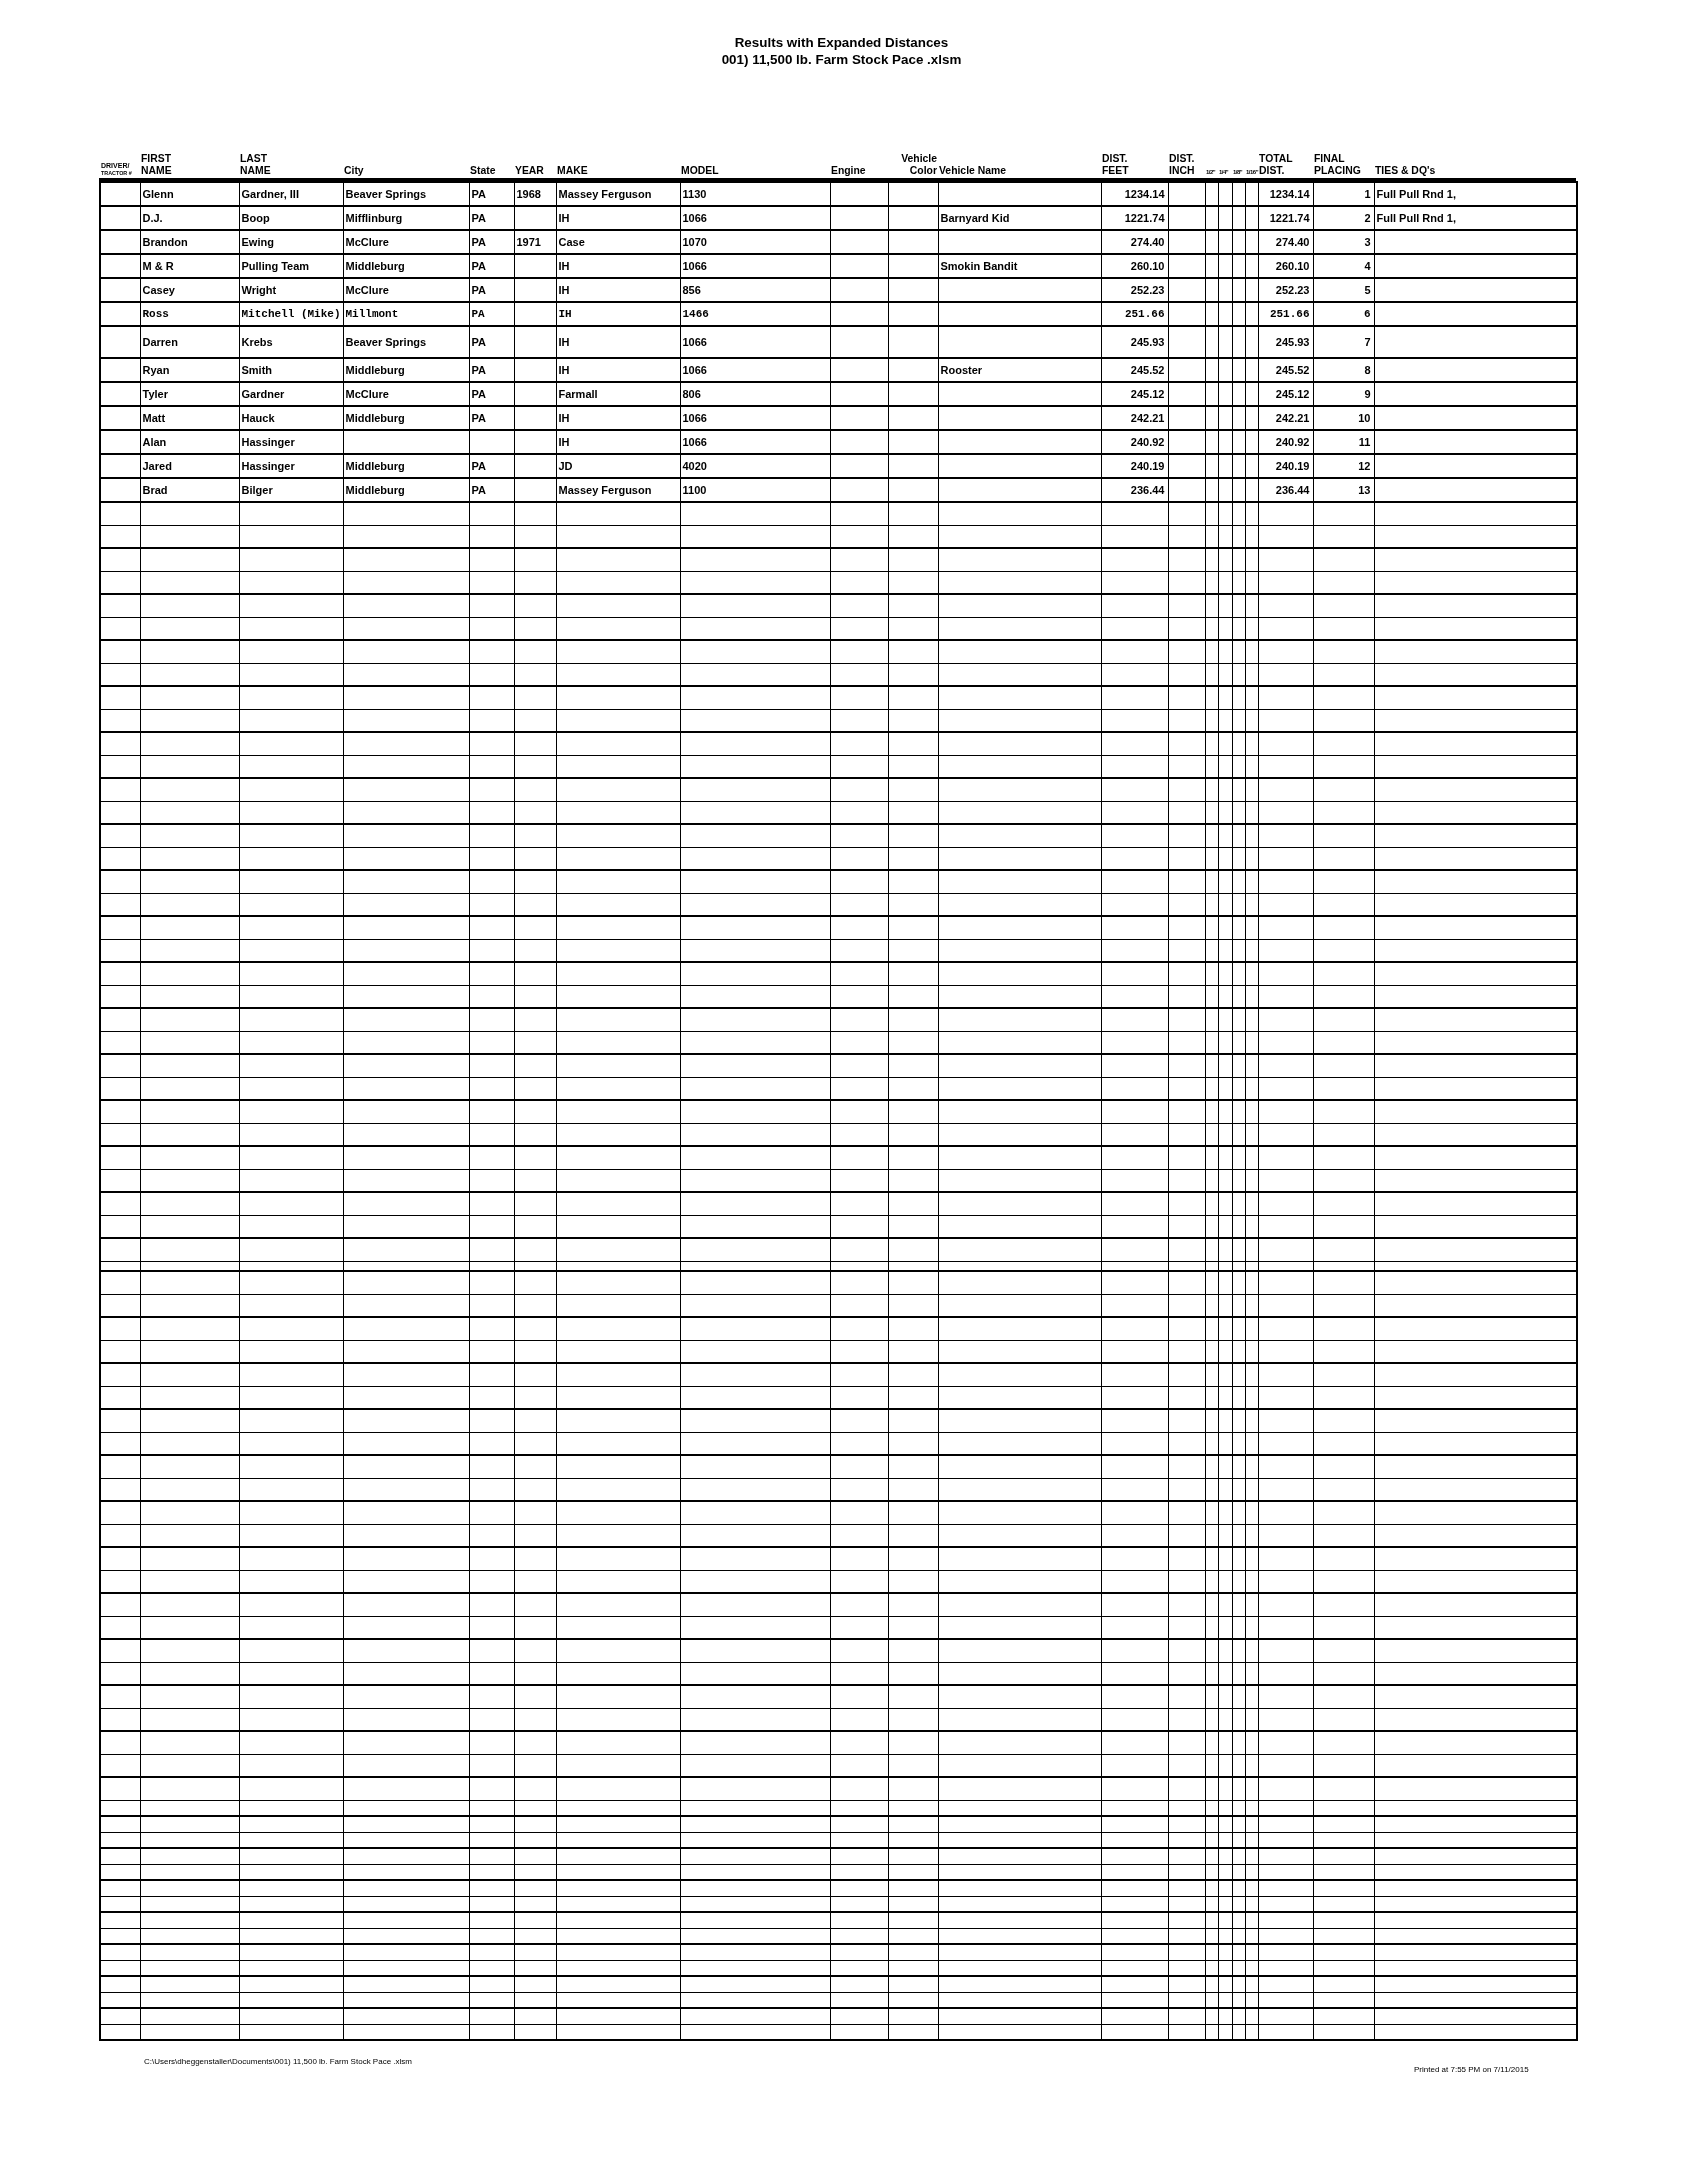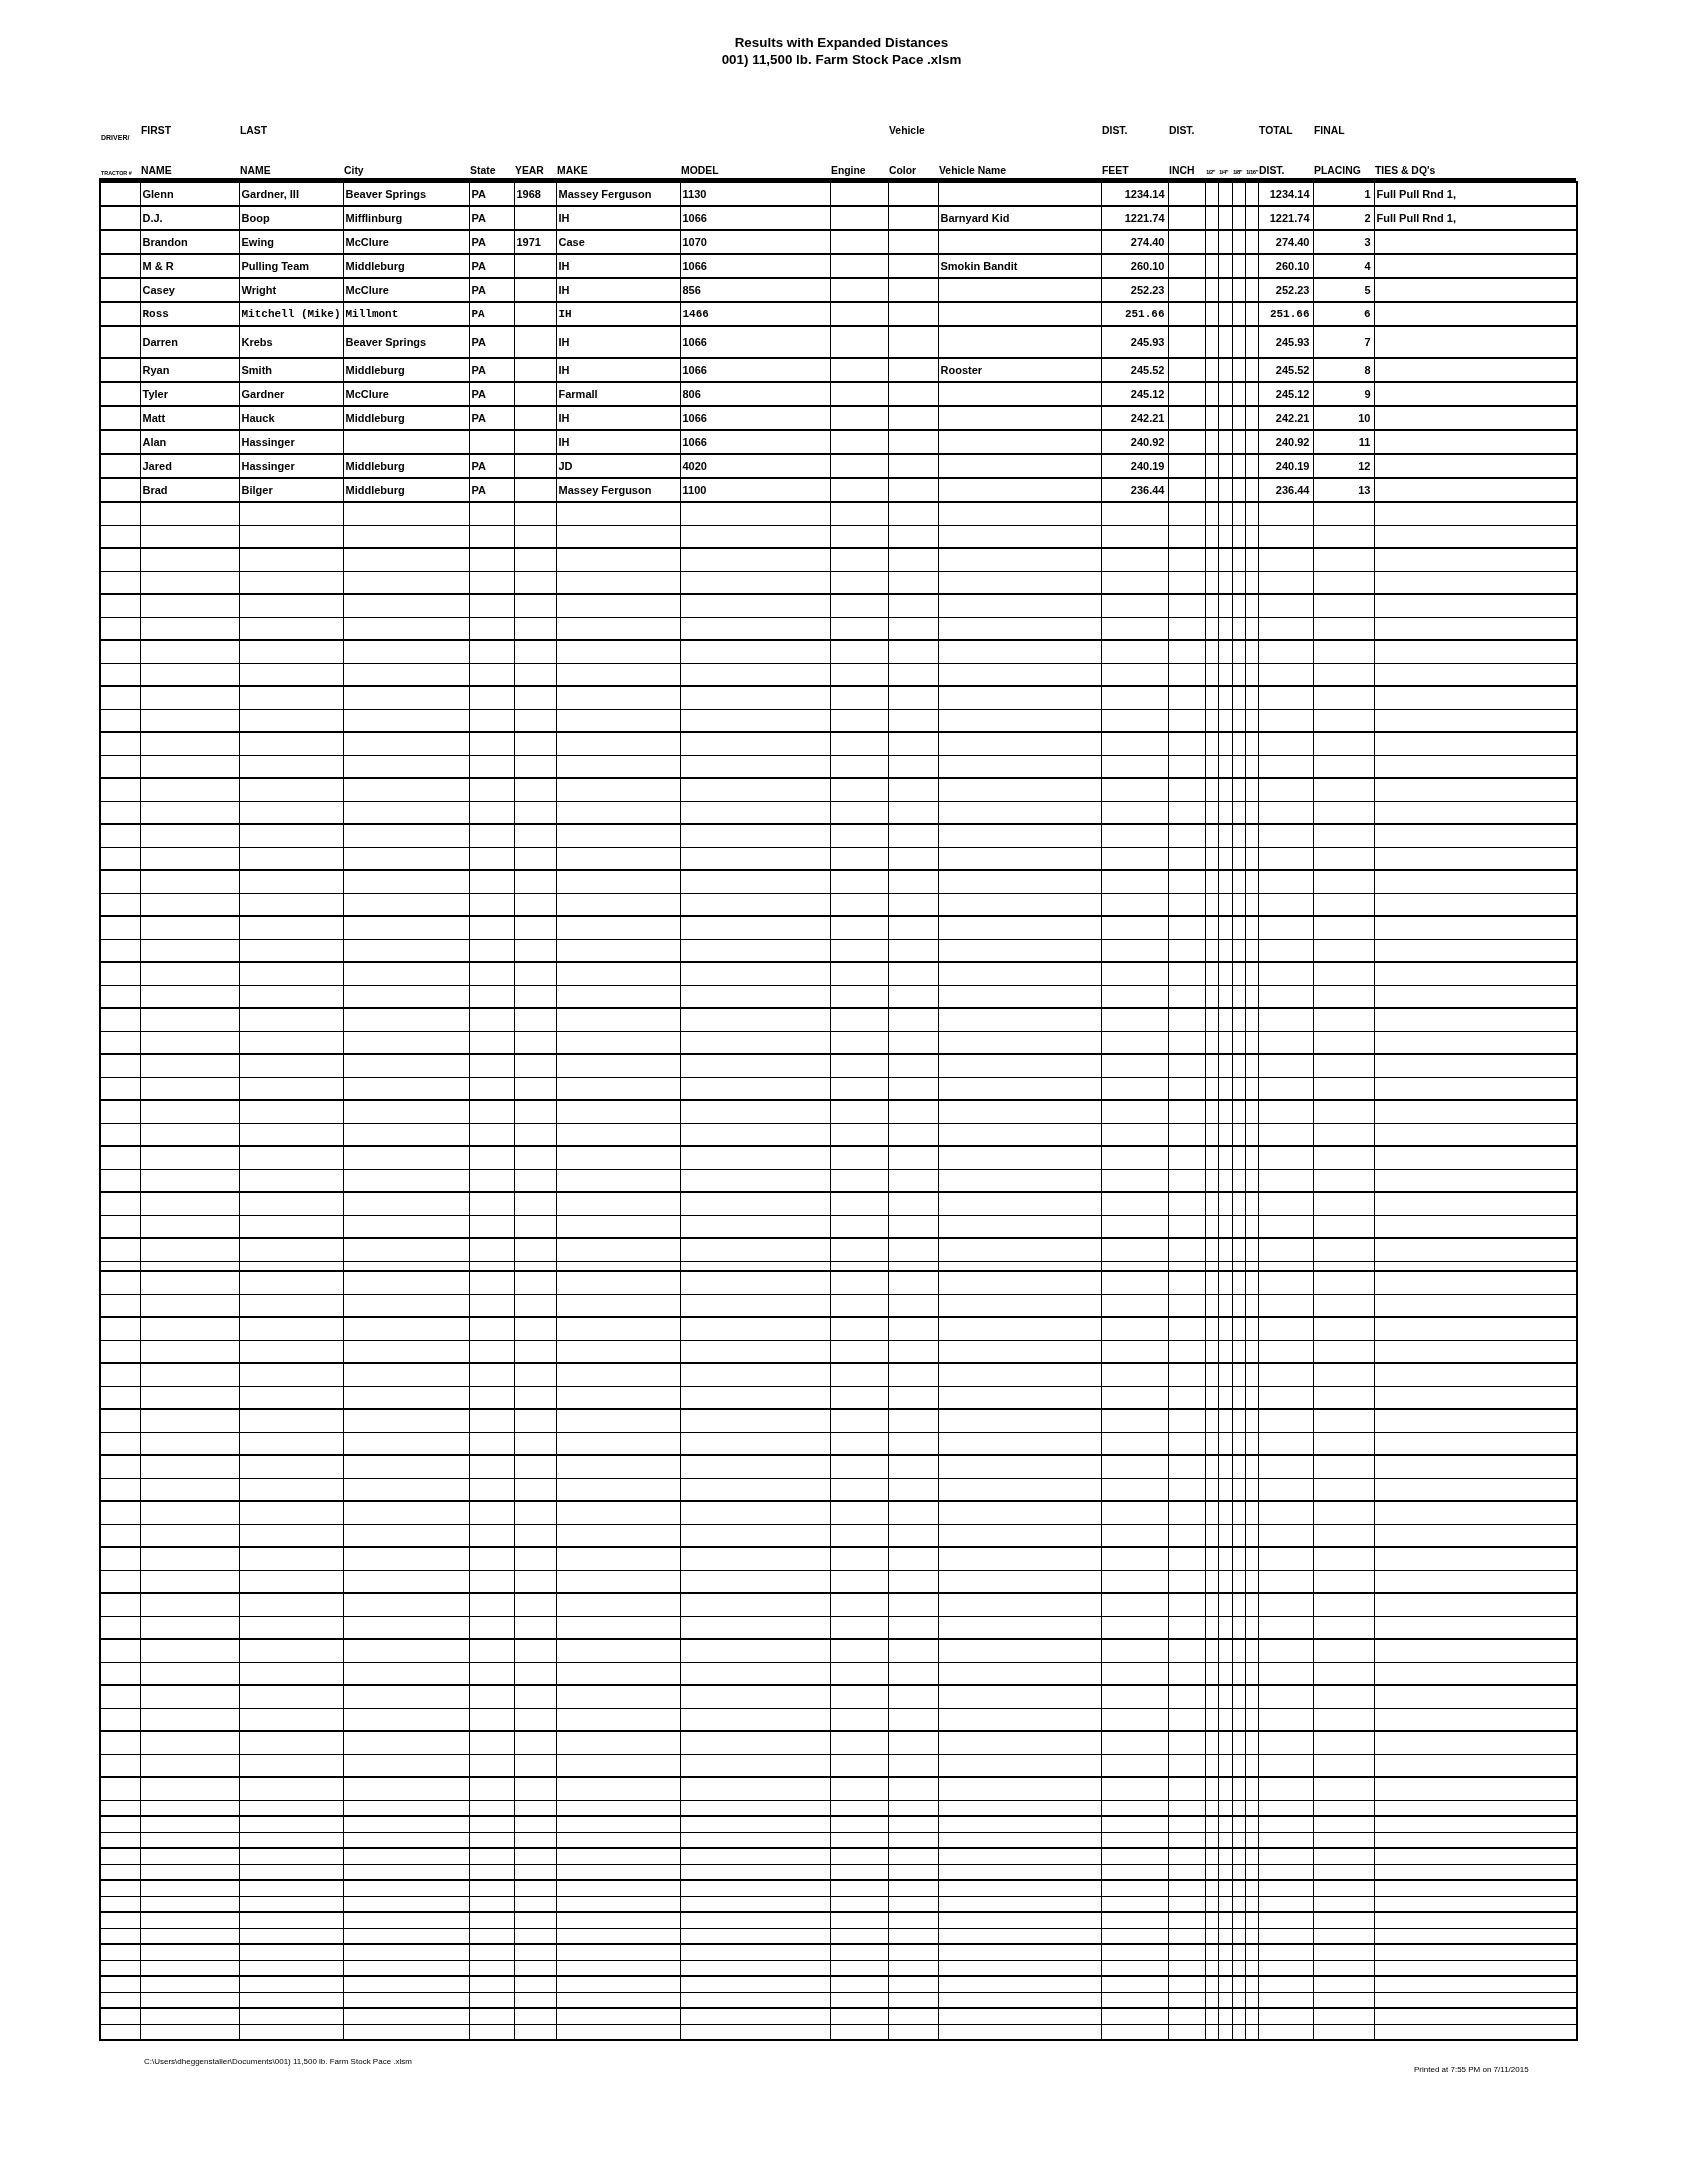--- a/index.html
+++ b/index.html
@@ -16,21 +16,21 @@
 
   .tablewrap{position:absolute;left:99px;top:144px;width:1477px;}
 
   
   .hdr{display:flex;align-items:flex-end;border-bottom:3px solid #000;height:34px;}
   .hcell{
     box-sizing:border-box;display:flex;flex-direction:column;justify-content:flex-end;
     font-weight:bold;font-size:10.4px;line-height:11.4px;padding:0 0 2px 2px;
     white-space:nowrap;overflow:visible;
   }
-  .hcell .h1,.hcell .h2{display:block;margin-top:28px;}
+  .hcell .h1,.hcell .h2{display:block;}
   .hcell .h1:empty{display:none;}
   .h1.small{font-size:7px;line-height:8px;}
   .h2.tiny{font-size:5.4px;line-height:6px;}
   .h2.frac{font-size:6px;line-height:8px;padding:0;letter-spacing:-0.5px;}
 
   table#grid{
     border-collapse:collapse;table-layout:fixed;width:1477px;
     border:2px solid #000;
   }
   #grid td{
@@ -82,21 +82,21 @@
       </div>
       <div class="hcell" style="width: 124px;">
         <span class="h2">MAKE</span>
       </div>
       <div class="hcell" style="width: 150px;">
         <span class="h2">MODEL</span>
       </div>
       <div class="hcell" style="width: 58px;">
         <span class="h2">Engine</span>
       </div>
-      <div class="hcell" style="width: 50px;">
+      <div class="hcell" style="width: 50px; text-align: right;">
         <span class="h1">Vehicle</span>
         <span class="h2">Color</span>
       </div>
       <div class="hcell" style="width: 163px;">
         <span class="h2">Vehicle Name</span>
       </div>
       <div class="hcell" style="width: 67px;">
         <span class="h1">DIST.</span>
         <span class="h2">FEET</span>
       </div>

